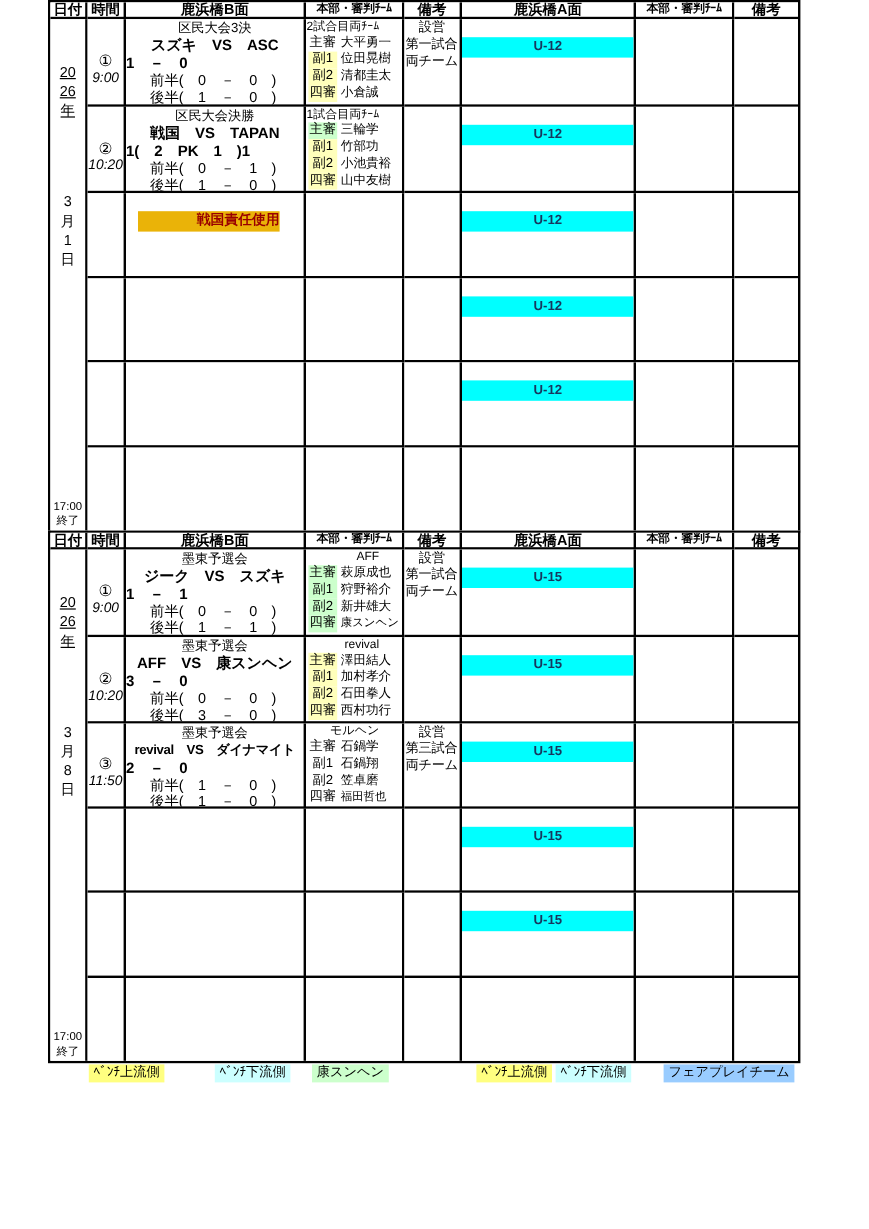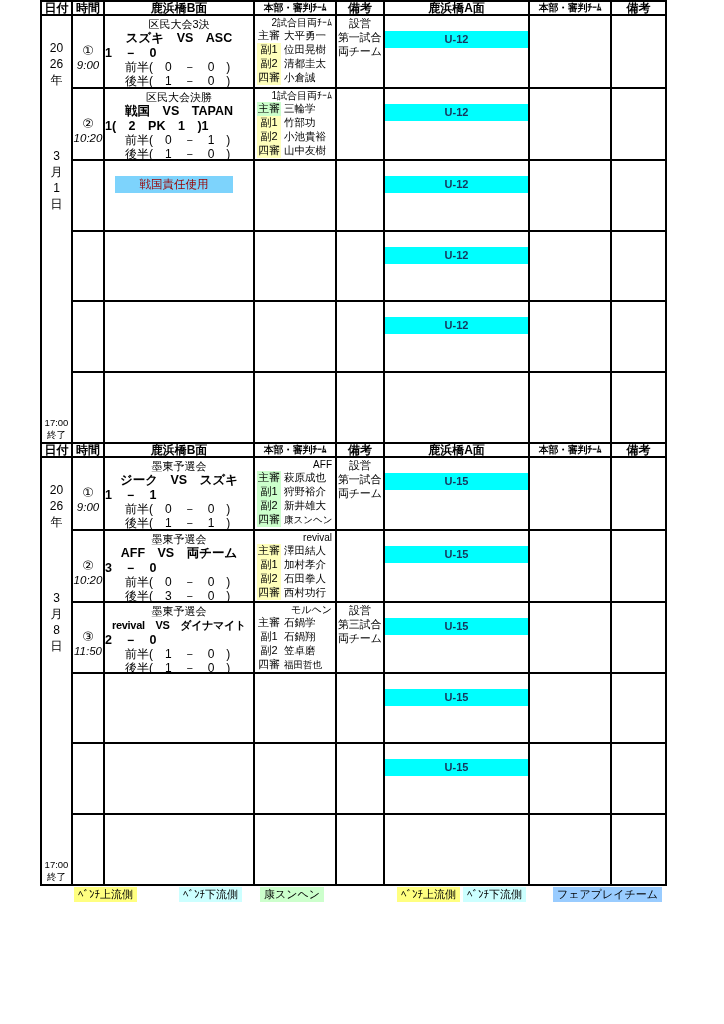--- a/index.html
+++ b/index.html
@@ -17,49 +17,49 @@
   .c5{grid-column:5}.c6{grid-column:6}.c7{grid-column:7}.c8{grid-column:8;border-right:none}
   .r0{grid-row:1}.r1{grid-row:2}.r2{grid-row:3}.r3{grid-row:4}.r4{grid-row:5}.r5{grid-row:6}
   .r6{grid-row:7;border-bottom:none}
   .dspan{grid-column:1;grid-row:2/8;border-bottom:none;}
   .hd{display:flex;align-items:center;justify-content:center;font-weight:bold;font-size:12px;
       line-height:12px;white-space:nowrap;}
   .hd.sm{font-size:10px;letter-spacing:-.3px;}
   
   .date-cell{display:flex;flex-direction:column;}
   .vtext{width:15px;margin:0 auto;word-break:break-all;line-height:16px;text-align:center;font-size:12px;}
-  .date-year{margin-top:24px;}
+  .date-year{margin-top:36px;text-decoration:underline;}
   .date-day{margin-top:60px;}
   .date-end{margin-top:auto;font-size:9.5px;text-align:center;line-height:12px;padding-bottom:1px;white-space:nowrap;}
   
   .time-cell{display:flex;flex-direction:column;align-items:center;justify-content:center;padding-top:12px;}
   .match-no{font-size:13px;line-height:15px;}
   .match-time{font-size:11.5px;line-height:14px;font-style:italic;}
   
   .m-title{font-size:11px;line-height:14px;text-align:center;margin-top:1px;white-space:nowrap;}
   .m-vs{font-size:12.5px;line-height:15px;text-align:center;font-weight:bold;white-space:nowrap;}
   .m-vs.tight{font-size:11px;letter-spacing:-.3px;}
   .m-score{font-size:12.5px;line-height:14px;text-align:left;font-weight:bold;white-space:nowrap;}
   .m-half{font-size:12px;line-height:14px;padding-left:20px;white-space:nowrap;}
   
-  .off-team{font-size:10px;line-height:12px;text-align:right;padding-right:3px;margin-top:1px;white-space:nowrap;}
+  .off-team{font-size:10px;line-height:12px;text-align:right;padding-right:19px;margin-top:1px;white-space:nowrap;}
   .off-line{display:flex;gap:3px;align-items:center;padding-left:2px;line-height:13.5px;height:14px;}
   .off-lbl{flex:none;width:24px;text-align:center;font-size:11px;}
   .hl-y{background:#ffffbb;}
   .hl-g{background:#ccffcc;}
   .off-name{font-size:10.5px;white-space:nowrap;}
   .off-name.xs{font-size:9.5px;}
   
   .note-l1{font-size:11px;line-height:13px;text-align:center;margin-top:1px;white-space:nowrap;}
   .note-l2,.note-l3{font-size:11px;line-height:14px;padding-left:1px;letter-spacing:-.2px;white-space:nowrap;}
   
   .pbar{position:absolute;left:0;right:0;top:15px;height:17px;background:#00ffff;color:#17375e;
         font-weight:bold;font-size:11px;text-align:center;line-height:17px;}
-  .bbar{position:absolute;left:10px;right:20px;top:15px;height:17px;background:#7dd3fc;color:#990000;
-        font-weight:normal;font-size:11.5px;text-align:center;line-height:17px;}
+  .bbar{position:absolute;left:10px;right:20px;top:15px;height:17px;background:#eab308;color:#990000;
+        font-weight:bold;font-size:11.5px;text-align:right;line-height:17px;}
   
   .legend{position:relative;margin-left:40px;width:640px;height:20px;}
   .lg{position:absolute;top:1px;font-size:11px;line-height:13px;padding:1px 4px;white-space:nowrap;}
   .lg-yellow{background:#ffff80;}
   .lg-cyan{background:#ccffff;}
   .lg-green{background:#ccffcc;}
   .lg-blue{background:#99ccff;}
   .lg.p1{left:34px}.lg.p2{left:139px}.lg.p3{left:220px}.lg.p4{left:357px}.lg.p5{left:423px}.lg.p6{left:513px}
 </style>
 </head>
@@ -265,21 +265,21 @@
     </div>
     <div class="cl r1 c7"></div>
     <div class="cl r1 c8"></div>
 
     <div class="cl r2 c2 time-cell">
       <div class="match-no">②</div>
       <div class="match-time">10:20</div>
     </div>
     <div class="cl r2 c3">
       <div class="m-title">墨東予選会</div>
-      <div class="m-vs">AFF　VS　両チーム</div>
+      <div class="m-vs">AFF　VS　康スンヘン</div>
       <div class="m-score">3　－　0</div>
       <div class="m-half">前半(　0　－　0　)</div>
       <div class="m-half">後半(　3　－　0　)</div>
     </div>
     <div class="cl r2 c4">
       <div class="off-team">revival</div>
       <div class="off-line">
           <span class="off-lbl hl-y">主審</span>
           <span class="off-name">澤田結人</span>
         </div>

